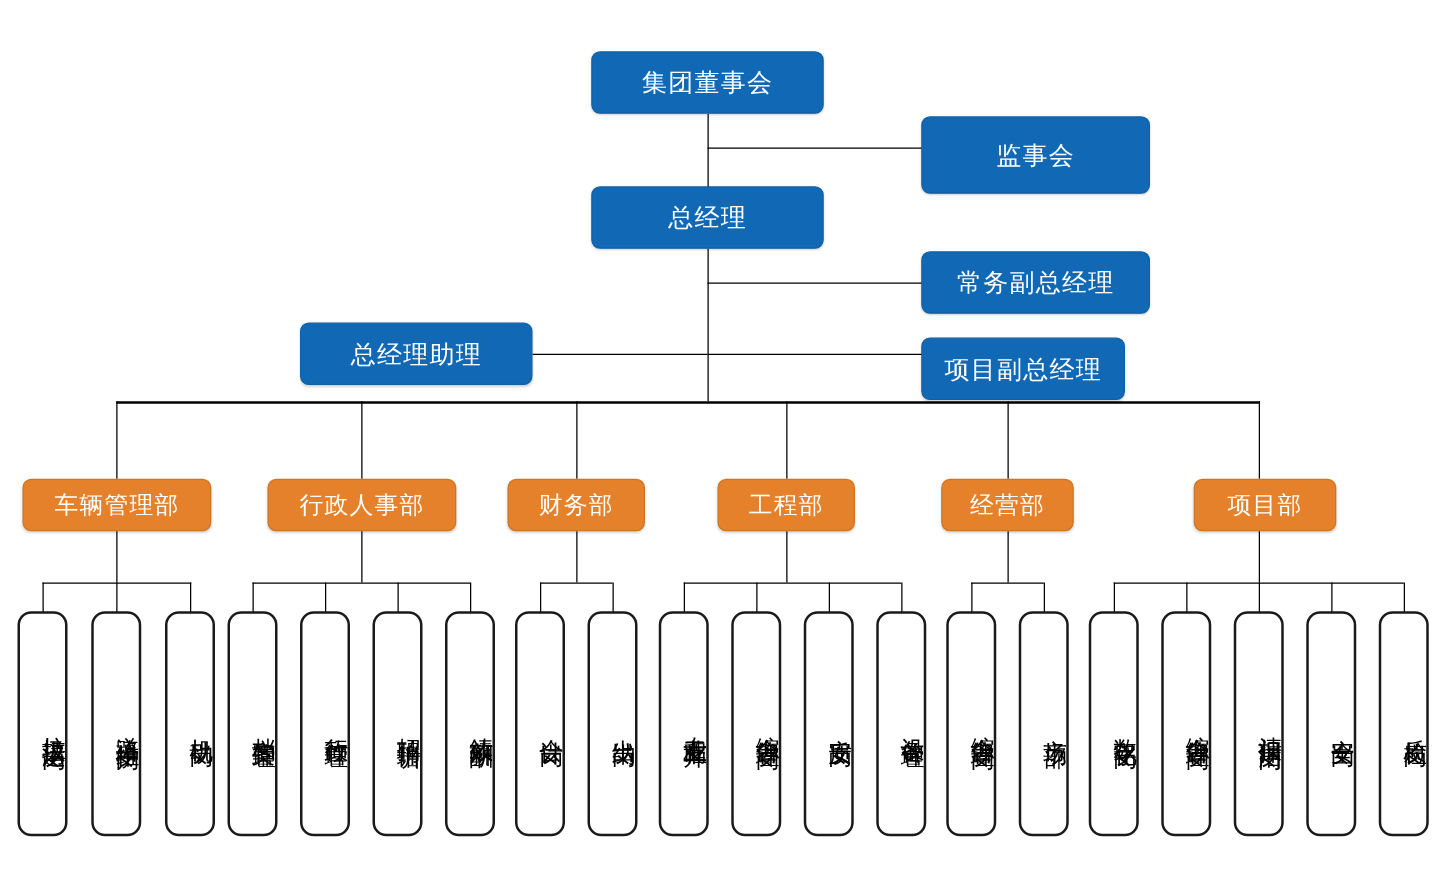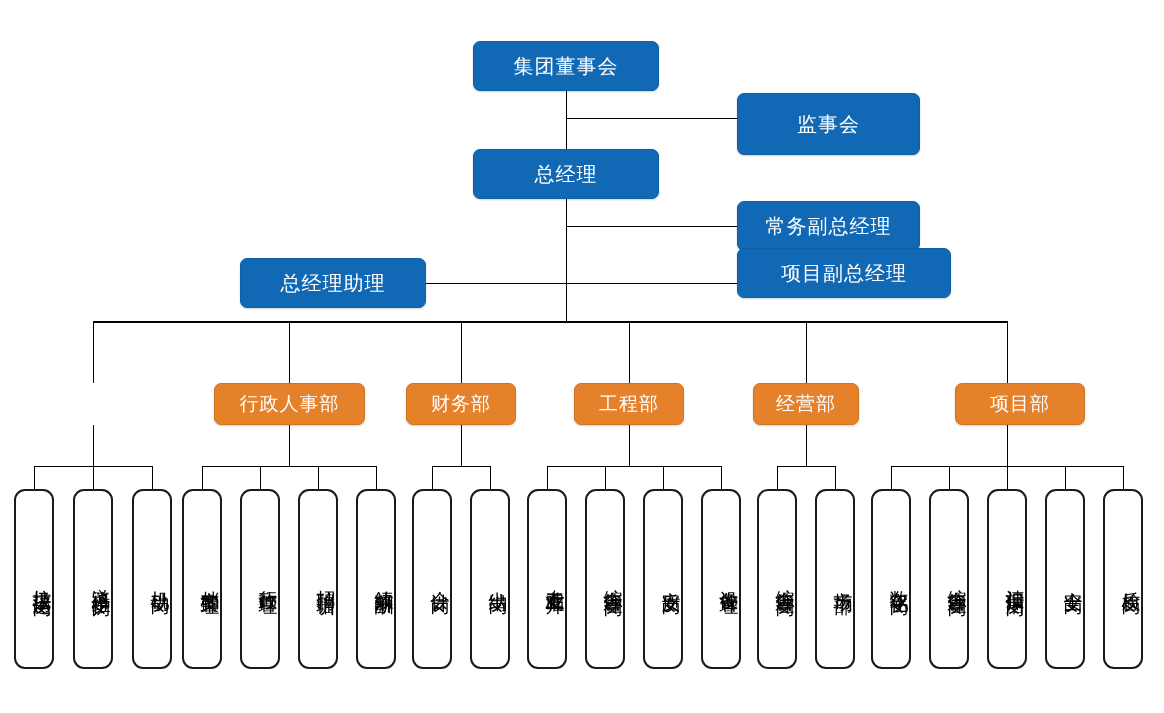--- a/index.html
+++ b/index.html
@@ -129,34 +129,35 @@
   <div class="line v" style="left:1123px; top:466px; height:24px;"></div>
 
   <div class="node blue" style="left:473px; top:41px; width:186px; height:50px;">集团董事会</div>
 
   <div class="node blue" style="left:737px; top:93px; width:183px; height:62px;">监事会</div>
 
   <div class="node blue" style="left:737px; top:201px; width:183px; height:50px;">常务副总经理</div>
 
   <div class="node blue" style="left:473px; top:149px; width:186px; height:50px;">总经理</div>
 
-  <div class="node blue" style="left:737px; top:248px; width:214px; height:50px;">项目副总经理</div>
+  <div class="node blue" style="left:737px; top:270px; width:163px; height:50px;">项目副总经理</div>
 
   <div class="node blue" style="left:240px; top:258px; width:186px; height:50px;">总经理助理</div>
 
+  <div class="node orange" style="left:18px; top:383px; width:151px; height:42px;">车辆管理部</div>
 
   <div class="node orange" style="left:214px; top:383px; width:151px; height:42px;">行政人事部</div>
 
   <div class="node orange" style="left:574px; top:383px; width:110px; height:42px;">工程部</div>
 
   <div class="node orange" style="left:406px; top:383px; width:110px; height:42px;">财务部</div>
 
   <div class="node orange" style="left:753px; top:383px; width:106px; height:42px;">经营部</div>
 
-  <div class="node orange" style="left:955px; top:383px; width:130px; height:42px;">项目部</div>
+  <div class="node orange" style="left:955px; top:383px; width:114px; height:42px;">项目部</div>
 
   <div class="node leaf" style="left:14px; top:489px; width:40px; height:180px;">垃圾清运岗</div>
   <div class="node leaf" style="left:73px; top:489px; width:40px; height:180px;">道路维护岗</div>
   <div class="node leaf" style="left:132px; top:489px; width:40px; height:180px;">机动岗</div>
 
   <div class="node leaf" style="left:182px; top:489px; width:40px; height:180px;">档案管理</div>
   <div class="node leaf" style="left:240px; top:489px; width:40px; height:180px;">行政管理</div>
   <div class="node leaf" style="left:298px; top:489px; width:40px; height:180px;">招聘培训</div>
   <div class="node leaf" style="left:356px; top:489px; width:40px; height:180px;">绩效薪酬</div>
 

